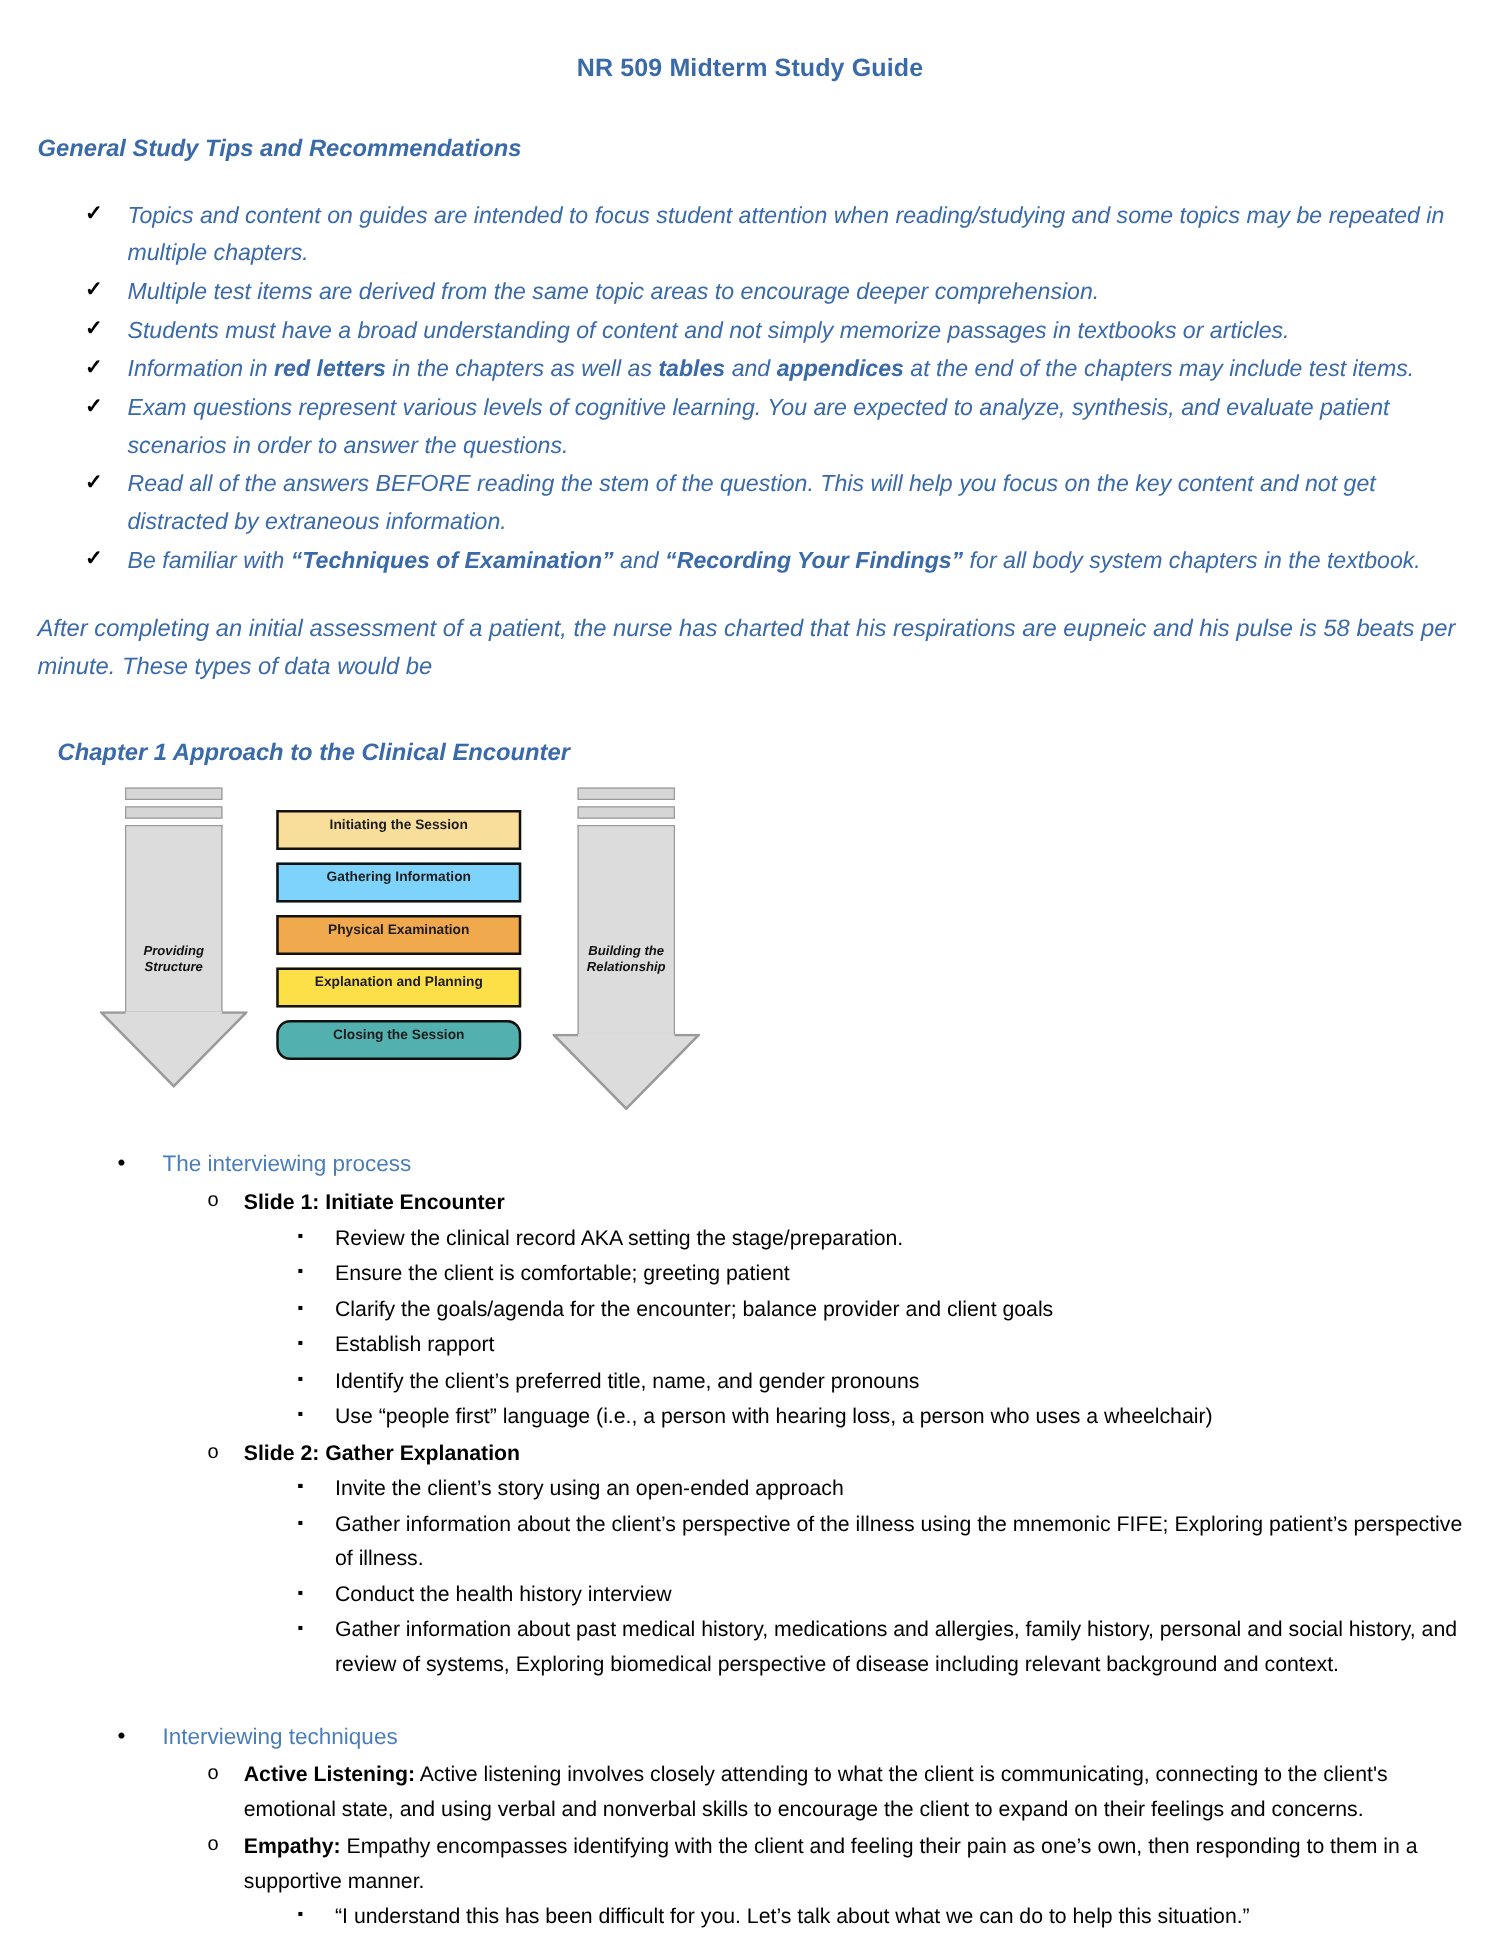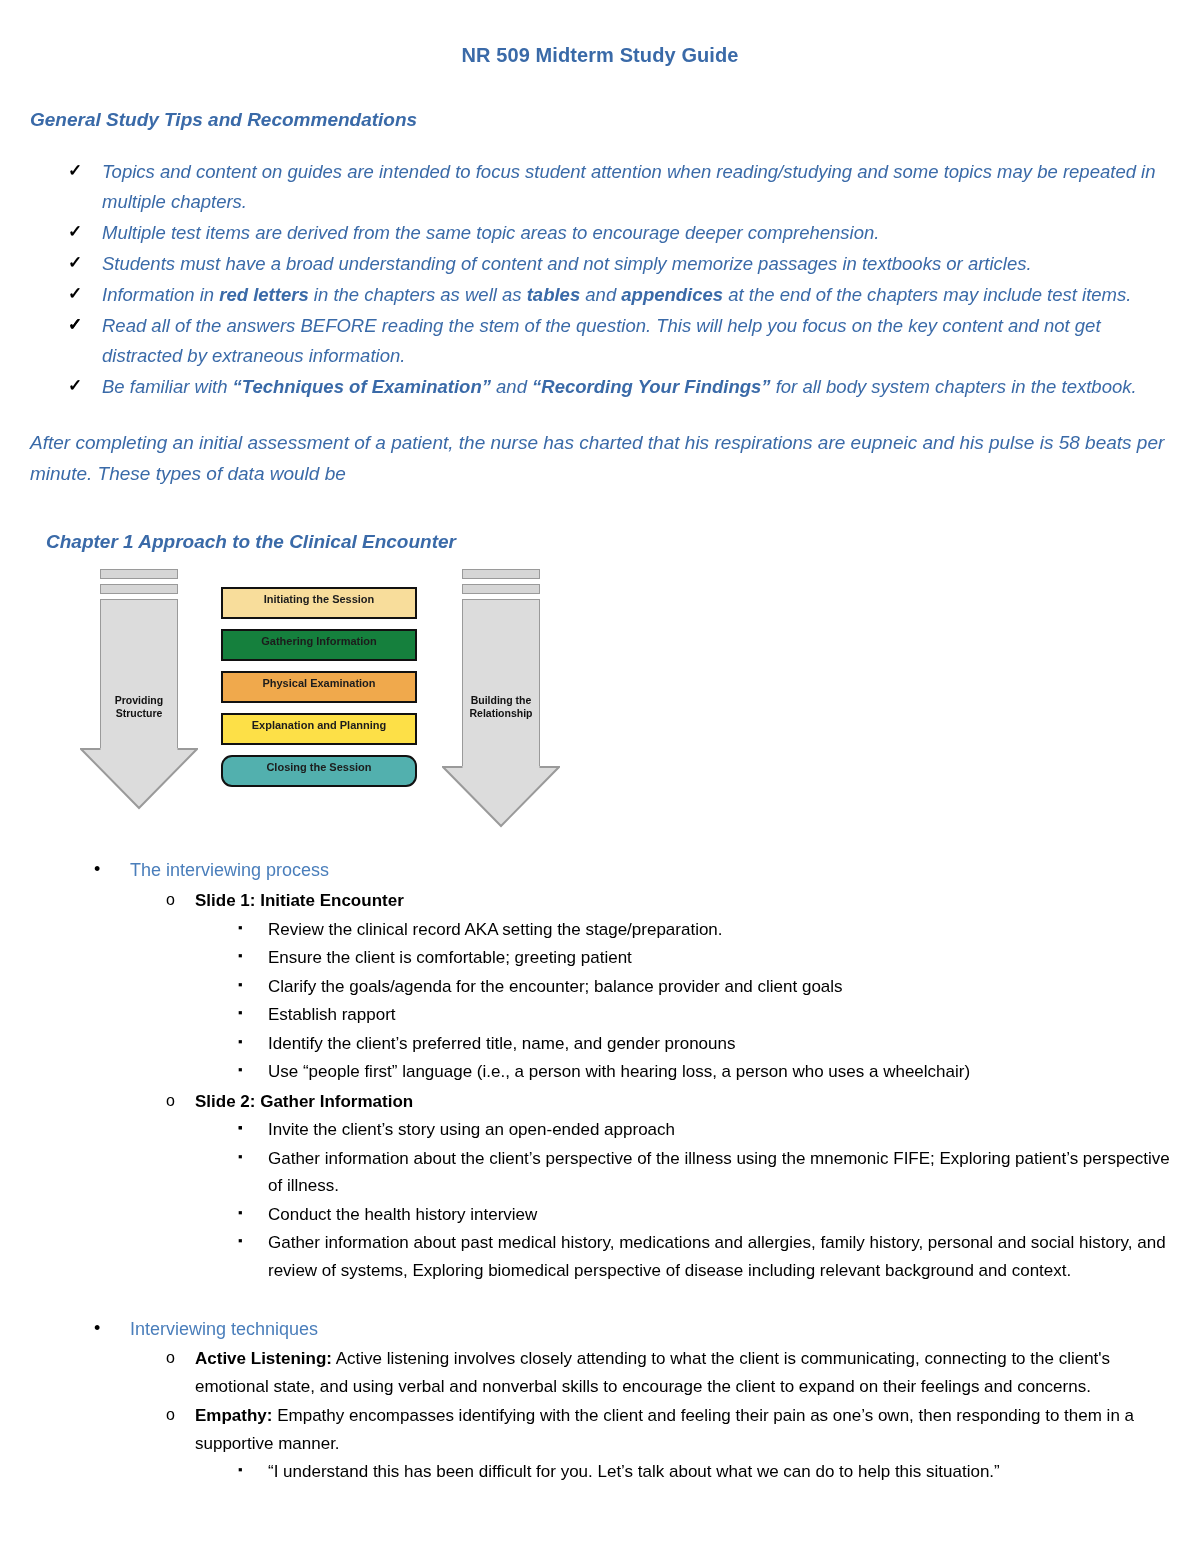--- a/index.html
+++ b/index.html
@@ -92,20 +92,21 @@
   .arrow-tick {
     width: 78px;
     height: 10px;
     background: #d6d6d6;
     border: 1.5px solid #9a9a9a;
     margin-bottom: 5px;
   }
   .arrow-body {
     position: relative;
     width: 68px;
+    font-style: italic;
   }
   .arrow-shaft {
     width: 78px;
     height: 150px;
     background: #dcdcdc;
     border: 1.5px solid #9a9a9a;
     border-bottom: none;
   }
   .arrow-head {
     position: relative;
@@ -195,21 +196,21 @@
 
   <h1 class="doc-title">NR 509 Midterm Study Guide</h1>
 
   <h2 class="section-heading">General Study Tips and Recommendations</h2>
 
   <ul class="check-list" id="study-tips-list">
       <li><span class="ck">✓</span><span><span>Topics and content on guides are intended to focus student attention when reading/studying and some topics may be repeated in multiple chapters.</span></span></li>
       <li><span class="ck">✓</span><span><span>Multiple test items are derived from the same topic areas to encourage deeper comprehension.</span></span></li>
       <li><span class="ck">✓</span><span><span>Students must have a broad understanding of content and not simply memorize passages in textbooks or articles.</span></span></li>
       <li><span class="ck">✓</span><span><span>Information in </span><b>red letters</b><span> in the chapters as well as </span><b>tables</b><span> and </span><b>appendices</b><span> at the end of the chapters may include test items.</span></span></li>
-      <li><span class="ck">✓</span></li>
+      <li><span class="ck">✓</span><span><span>Exam questions represent various levels of cognitive learning. You are expected to analyze, synthesis, and evaluate patient scenarios in order to answer the questions.</span></span></li>
       <li><span class="ck">✓</span><span><span>Read all of the answers BEFORE reading the stem of the question. This will help you focus on the key content and not get distracted by extraneous information.</span></span></li>
       <li><span class="ck">✓</span><span><span>Be familiar with </span><b>“Techniques of Examination”</b><span> and </span><b>“Recording Your Findings”</b><span> for all body system chapters in the textbook.</span></span></li>
     </ul>
 
   <p class="intro-para">After completing an initial assessment of a patient, the nurse has charted that his respirations are eupneic and his pulse is 58 beats per minute. These types of data would be</p>
 
   <div class="spacer-26"></div>
 
   <h2 class="chapter-heading">Chapter 1 Approach to the Clinical Encounter</h2>
 
@@ -225,21 +226,21 @@
             <polygon points="20.5,1 97.5,1 97.5,1 117,1 59,60 1,1 20.5,1" fill="#dcdcdc" stroke="#9a9a9a" stroke-width="2"></polygon>
             <rect x="20.5" y="0" width="77" height="3" fill="#dcdcdc"></rect>
           </svg>
         </div>
         <div class="arrow-label">Providing Structure</div>
       </div>
     </div>
 
     <div class="step-col" id="step-col">
         <div class="step-box" style="background: rgb(248, 221, 155);">Initiating the Session</div>
-        <div class="step-box" style="background: #15803d;">Gathering Information</div>
+        <div class="step-box" style="background: #7dd3fc;">Gathering Information</div>
         <div class="step-box" style="background: rgb(240, 169, 76);">Physical Examination</div>
         <div class="step-box" style="background: #fde047;">Explanation and Planning</div>
         <div class="step-box" style="background: rgb(82, 176, 174); border-radius: 11px;">Closing the Session</div>
       </div>
 
     <div class="arrow-wrap right">
       <div class="arrow-tick"></div>
       <div class="arrow-tick"></div>
       <div class="arrow-body">
         <div class="arrow-shaft" style="height:168px"></div>
@@ -257,21 +258,21 @@
 
   <div class="outline" id="outline-root">
       <div class="lvl1"><span class="bul">•</span><span>The interviewing process</span></div>
       <div class="lvl2"><span class="bul">o</span><b>Slide 1: Initiate Encounter</b></div>
       <div class="lvl3"><span class="bul">▪</span><span>Review the clinical record AKA setting the stage/preparation.</span></div>
       <div class="lvl3"><span class="bul">▪</span><span>Ensure the client is comfortable; greeting patient</span></div>
       <div class="lvl3"><span class="bul">▪</span><span>Clarify the goals/agenda for the encounter; balance provider and client goals</span></div>
       <div class="lvl3"><span class="bul">▪</span><span>Establish rapport</span></div>
       <div class="lvl3"><span class="bul">▪</span><span>Identify the client’s preferred title, name, and gender pronouns</span></div>
       <div class="lvl3"><span class="bul">▪</span><span>Use “people first” language (i.e., a person with hearing loss, a person who uses a wheelchair)</span></div>
-      <div class="lvl2"><span class="bul">o</span><b>Slide 2: Gather Information</b></div>
+      <div class="lvl2"><span class="bul">o</span><b>Slide 2: Gather Explanation</b></div>
       <div class="lvl3"><span class="bul">▪</span></div>
       <div class="lvl3"><span class="bul">▪</span><span>Invite the client’s story using an open-ended approach</span></div>
       <div class="lvl3"><span class="bul">▪</span><span>Gather information about the client’s perspective of the illness using the mnemonic FIFE; Exploring patient’s perspective of illness.</span></div>
       <div class="lvl3"><span class="bul">▪</span><span>Conduct the health history interview</span></div>
       <div class="lvl3"><span class="bul">▪</span><span>Gather information about past medical history, medications and allergies, family history, personal and social history, and review of systems, Exploring biomedical perspective of disease including relevant background and context.</span></div>
       <div class="group-gap"></div>
       <div class="lvl1"><span class="bul">•</span><span>Interviewing techniques</span></div>
       <div class="lvl2"><span class="bul">o</span><b>Active Listening:</b><span> Active listening involves closely attending to what the client is communicating, connecting to the client's emotional state, and using verbal and nonverbal skills to encourage the client to expand on their feelings and concerns.</span></div>
       <div class="lvl2"><span class="bul">o</span><b>Empathy:</b><span> Empathy encompasses identifying with the client and feeling their pain as one’s own, then responding to them in a supportive manner.</span></div>
       <div class="lvl3"><span class="bul">▪</span><span>“I understand this has been difficult for you. Let’s talk about what we can do to help this situation.”</span></div>

